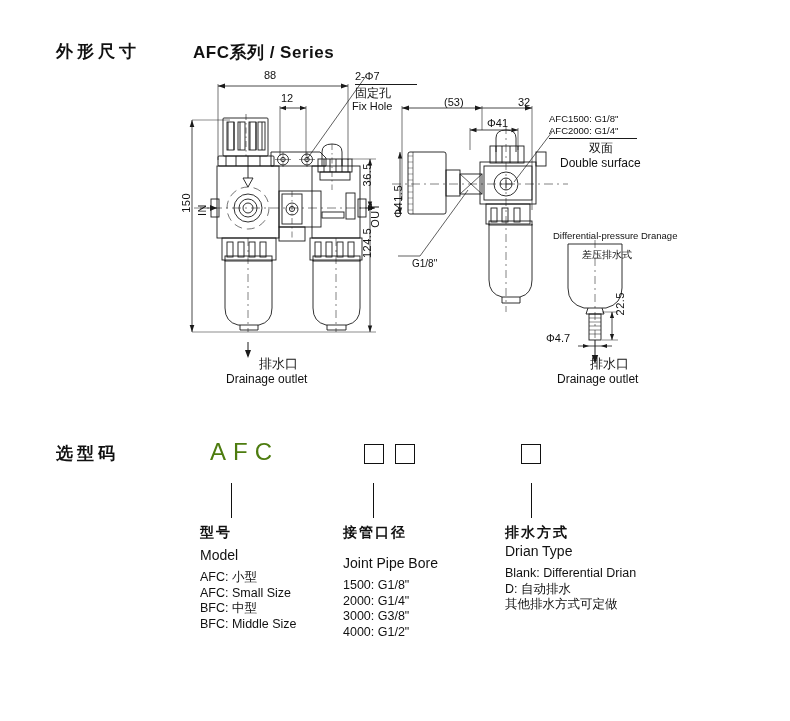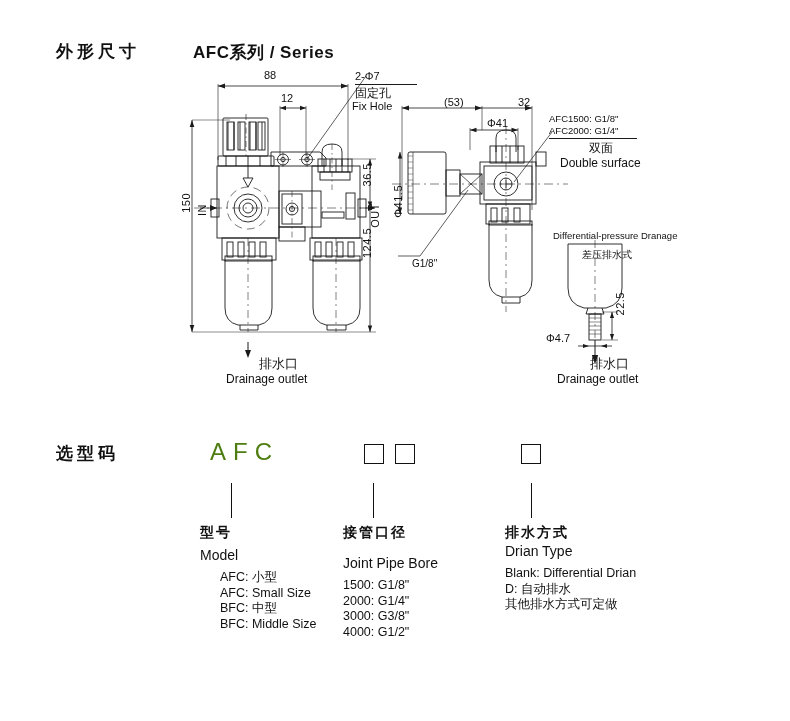--- a/index.html
+++ b/index.html
@@ -324,21 +324,21 @@
   <span class="code-box"></span>
 </div>
 
 <div class="abs vline" style="left:231px;top:483px;height:35px;"></div>
 <div class="abs vline" style="left:373px;top:483px;height:35px;"></div>
 <div class="abs vline" style="left:531px;top:483px;height:35px;"></div>
 
 <div class="abs" style="left:200px;top:524px;width:140px;">
   <div class="leg-head-cn">型号</div>
   <div class="leg-head-en" style="margin-top:5px;">Model</div>
-  <div style="margin-top:7px;margin-left:20px;">
+  <div style="margin-top:7px;">
     <div class="leg-row-cn">AFC: 小型</div>
     <div class="leg-row">AFC: Small Size</div>
     <div class="leg-row-cn">BFC: 中型</div>
     <div class="leg-row">BFC: Middle Size</div>
   </div>
 </div>
 
 <div class="abs" style="left:343px;top:524px;width:150px;">
   <div class="leg-head-cn">接管口径</div>
   <div class="leg-head-en" style="margin-top:13px;">Joint Pipe Bore</div>

